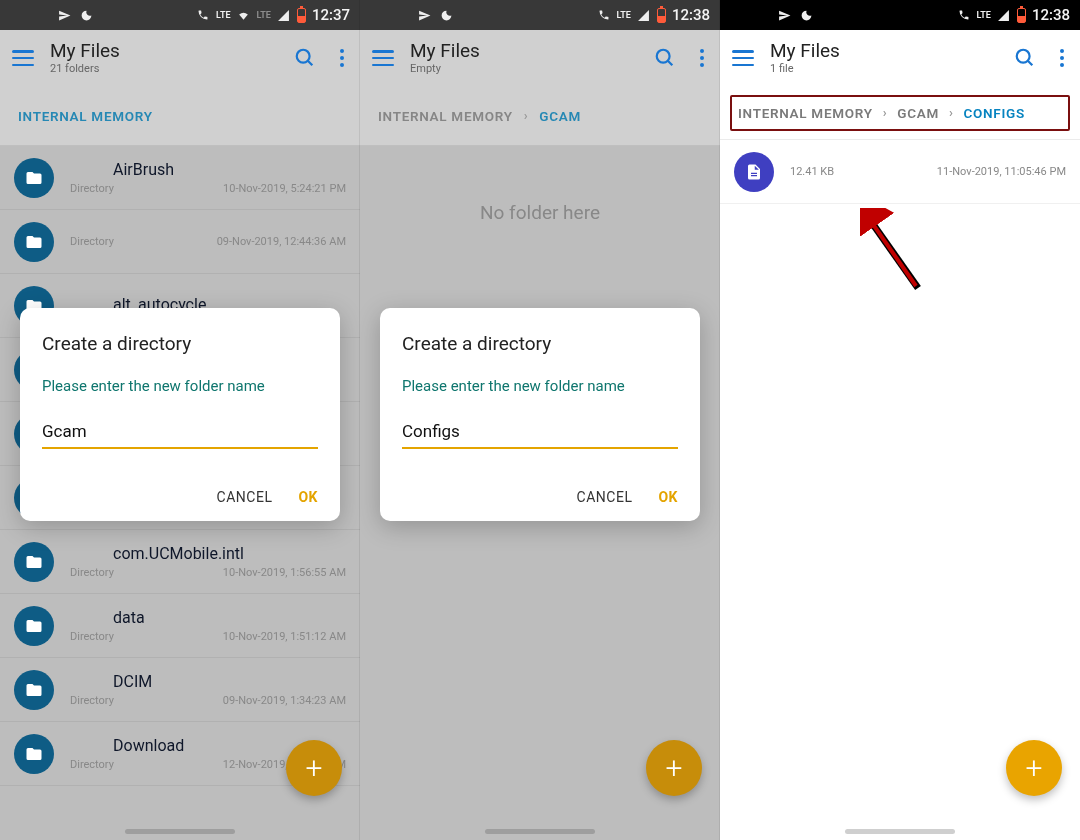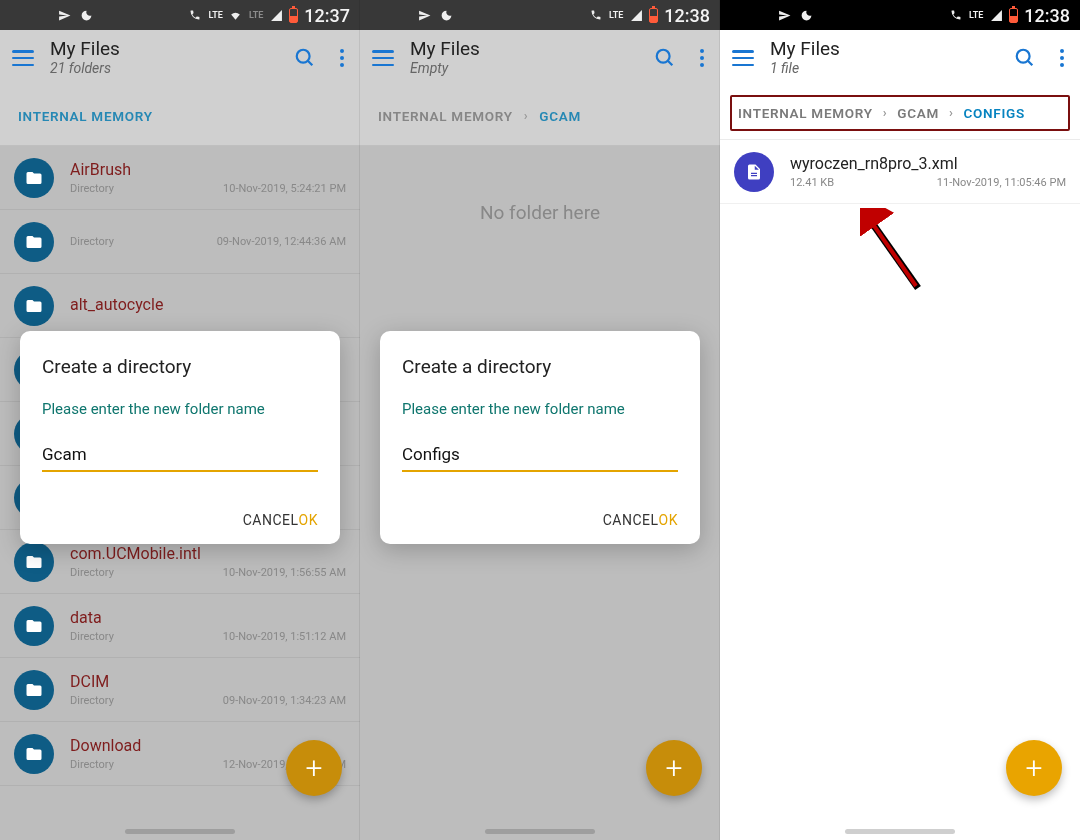--- a/index.html
+++ b/index.html
@@ -9,36 +9,36 @@
   .panel.dimmed { background: #bdbdbd; }
   .panel.light { background: #fff; }
   .separator { position: absolute; right: 0; top: 0; width: 1px; height: 100%; background: rgba(0,0,0,0.08); }
 
   
   .statusbar { height: 30px; display: flex; align-items: center; padding: 0 10px 0 57px; position: relative; }
   .panel.dimmed .statusbar { background: #383838; color: #f3f3f3; }
   .panel.light  .statusbar { background: #000; color: #f3f3f3; }
   .status-left { display: flex; gap: 8px; align-items: center; }
   .status-right { margin-left: auto; display: flex; gap: 6px; align-items: center; font-size: 12px; }
-  .status-right .time { font-size: 18px; font-weight: 500; }
+  .status-right .time { font-size: 15px; font-weight: 500; }
   .status-right .lte { font-size: 9px; font-weight: 600; }
   .status-icon { width: 14px; height: 14px; display: inline-flex; align-items: center; justify-content: center; }
   .battery { width: 9px; height: 15px; border: 1px solid #ff5b3a; border-radius: 2px; position: relative; }
   .battery::before { content: ""; position: absolute; top: -3px; left: 2px; width: 3px; height: 2px; background: #ff5b3a; }
   .battery .fill { position: absolute; bottom: 0; left: 0; right: 0; height: 40%; background: #ff5b3a; }
 
   
   .appbar { height: 56px; display: flex; align-items: center; padding: 0 12px; gap: 16px; }
   .panel.dimmed .appbar { background: #d0d0d0; }
   .panel.light  .appbar { background: #fff; }
   .hamburger { width: 22px; height: 16px; display: flex; flex-direction: column; justify-content: space-between; }
   .hamburger span { height: 2.5px; background: #1976d2; border-radius: 2px; }
   .appbar-titles { flex: 1; display: flex; flex-direction: column; line-height: 1.1; }
   .appbar-title { font-size: 19px; color: #222; }
-  .appbar-sub   { font-size: 14px; color: #666; margin-top: 1px; font-style: italic; }
+  .appbar-sub   { font-size: 11px; color: #666; margin-top: 1px; }
   .appbar-actions { display: flex; gap: 24px; align-items: center; margin-right: 4px; }
   .dots { display: flex; flex-direction: column; gap: 3px; }
   .dots span { width: 4px; height: 4px; border-radius: 50%; background: #1976d2; }
 
   
   .crumbs { height: 60px; display: flex; align-items: center; padding: 0 18px; gap: 11px; font-size: 13.5px; font-weight: 600; letter-spacing: 0.7px; border-bottom: 1px solid rgba(0,0,0,0.08); }
   .panel.dimmed .crumbs { background: #d0d0d0; }
   .panel.light  .crumbs { background: #fff; }
   .crumbs .crumb.inactive { color: #7a7a7a; }
   .panel.dimmed .crumbs .crumb.inactive { color: #868686; }
@@ -48,34 +48,34 @@
   .crumb-highlight { border: 2px solid #7a0f0f; padding: 8px 6px; border-radius: 2px; display: flex; align-items: center; gap: 10px; width: 100%; }
 
   
   .list { position: absolute; top: 146px; left: 0; right: 0; bottom: 0; }
   .row { display: flex; align-items: center; height: 64px; padding: 0 14px; gap: 16px; border-bottom: 1px solid rgba(0,0,0,0.06); }
   .panel.light .row { background: #fff; }
   .row .ficon { width: 40px; height: 40px; border-radius: 50%; background: #0e5c85; display: flex; align-items: center; justify-content: center; flex-shrink: 0; }
   .row .ficon.indigo { background: #3f3fc1; }
   .row .texts { flex: 1; display: flex; flex-direction: column; gap: 3px; }
   .row .fname { font-size: 16px; color: #222; }
-  .panel.dimmed .row .fname { color: #7f1d1d; }
+  .panel.dimmed .row .fname { color: #0f172a; margin-left: 43px; }
   .row .meta { display: flex; justify-content: space-between; font-size: 11px; color: #888; }
   .panel.dimmed .row { background: #bdbdbd; }
 
   .empty { text-align: center; font-size: 19px; color: #888; padding-top: 55px; }
 
   
-  .modal { position: absolute; left: 20px; right: 20px; top: 331px; background: #fff; border-radius: 10px; padding: 24px 22px 16px; box-shadow: 0 6px 24px rgba(0,0,0,0.22); z-index: 10; }
+  .modal { position: absolute; left: 20px; right: 20px; top: 308px; background: #fff; border-radius: 10px; padding: 24px 22px 16px; box-shadow: 0 6px 24px rgba(0,0,0,0.22); z-index: 10; }
   .modal h2 { font-size: 19px; font-weight: 400; color: #222; margin-bottom: 22px; }
   .modal .hint { font-size: 15px; color: #0f766e; margin-bottom: 26px; }
   .modal .field { border: none; border-bottom: 2.5px solid #e4a400; font-size: 17px; color: #111; width: 100%; padding-bottom: 6px; outline: none; background: transparent; }
-  .modal .acts { display: flex; justify-content: flex-end; margin-top: 40px; font-size: 14px; letter-spacing: 0.5px; }
+  .modal .acts { display: flex; justify-content: flex-end; gap: 26px; margin-top: 40px; font-size: 14px; letter-spacing: 0.5px; }
   .modal .btn-cancel { color: #333; }
-  .modal .btn-ok { color: #e4a400; font-weight: 400; }
+  .modal .btn-ok { color: #e4a400; font-weight: 700; }
 
   
   .fab { position: absolute; right: 18px; bottom: 44px; width: 56px; height: 56px; border-radius: 50%; background: #e9a400; display: flex; align-items: center; justify-content: center; box-shadow: 0 4px 8px rgba(0,0,0,0.25); z-index: 5; }
   .panel.dimmed .fab { background: #c78d0a; }
   .fab span { color: #fff; font-size: 30px; line-height: 1; font-weight: 300; }
 
   
   .navpill { position: absolute; bottom: 6px; left: 50%; transform: translateX(-50%); width: 110px; height: 5px; border-radius: 3px; background: #9e9e9e; }
   .panel.light .navpill { background: #cfcfcf; }
 
@@ -442,21 +442,20 @@
     </div>
 
     <div class="list" style="top:140px">
       <div class="row">
         <div class="ficon indigo">
           <svg width="18" height="18" viewBox="0 0 24 24" fill="#fff">
               <path d="M14 2H6a2 2 0 00-2 2v16a2 2 0 002 2h12a2 2 0 002-2V8zM13 9V3.5L18.5 9zM8 13h8v1.5H8zm0 3h8v1.5H8z"></path>
             </svg>
         </div>
         <div class="texts">
-          <div class="fname">wyroczen_rn8pro_3.xml</div>
           <div class="meta">
               <span>12.41 KB</span>
               <span>11-Nov-2019, 11:05:46 PM</span>
             </div>
         </div>
       </div>
     </div>
 
     <div class="arrow-anno">
       <svg width="70" height="90" viewBox="0 0 70 90">

